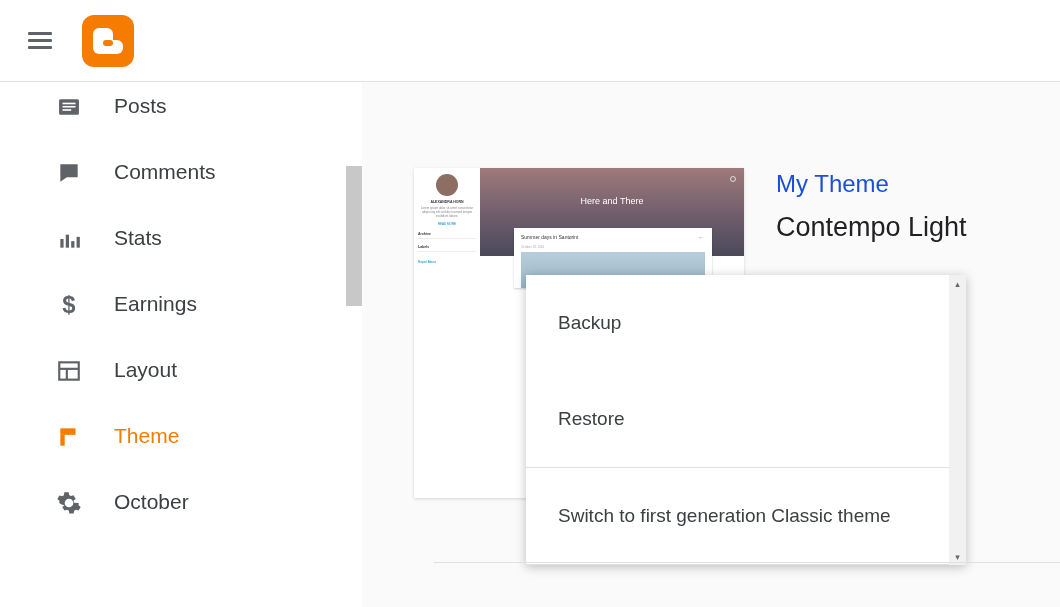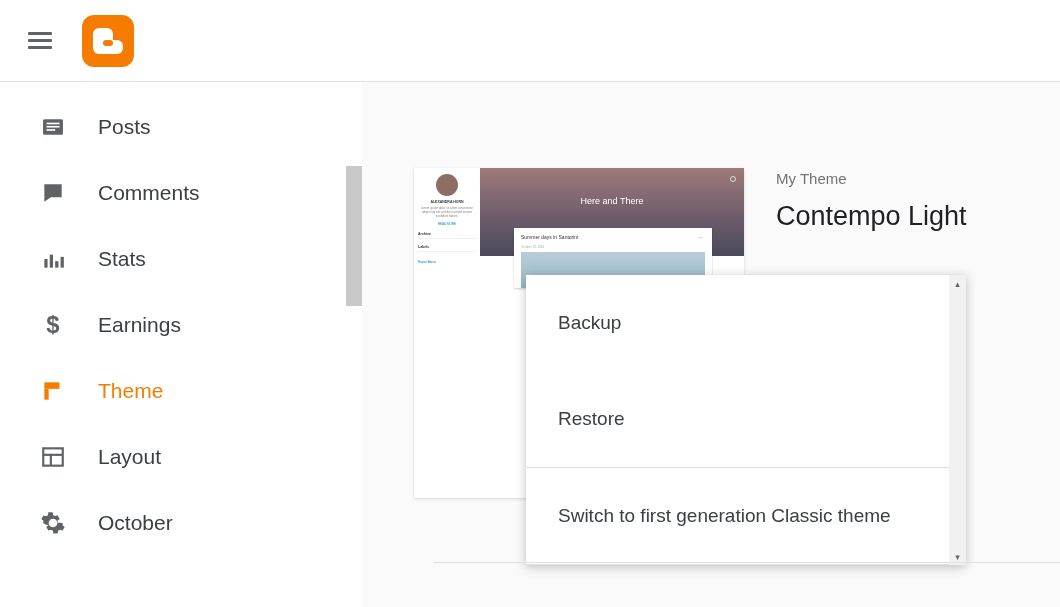--- a/index.html
+++ b/index.html
@@ -10,21 +10,21 @@
     .hamburger span { width: 24px; height: 3px; background: #5f6368; border-radius: 1px; }
     .logo { width: 52px; height: 52px; background: #f57c00; border-radius: 12px; display: flex; align-items: center; justify-content: center; }
     .logo-inner { position: relative; width: 30px; height: 26px; }
     .logo-inner::before { content: ''; position: absolute; left: 0; top: 0; width: 20px; height: 12px; background: #fff; border-radius: 6px 6px 0 0; }
     .logo-inner::after { content: ''; position: absolute; left: 0; bottom: 0; width: 30px; height: 14px; background: #fff; border-radius: 0 6px 6px 6px; }
     .logo-dot { position: absolute; left: 10px; top: 12px; width: 10px; height: 6px; background: #f57c00; border-radius: 3px; z-index: 2; }
 
     .body-area { display: flex; height: calc(607px - 82px); }
     .sidebar { width: 362px; padding-top: 12px; position: relative; }
     .sidebar-scroll { position: absolute; right: 0; top: 84px; width: 16px; height: 140px; background: #c8c8c8; }
-    .nav-item { display: flex; align-items: center; height: 66px; padding-left: 40px; gap: 32px; cursor: pointer; }
+    .nav-item { display: flex; align-items: flex-start; height: 66px; padding-left: 56px; gap: 32px; cursor: pointer; }
     .nav-item.active .nav-label { color: #f57c00; }
     .nav-item.active .nav-icon svg { fill: #f57c00; }
     .nav-icon { width: 26px; height: 26px; display: flex; align-items: center; justify-content: center; }
     .nav-icon svg { width: 26px; height: 26px; fill: #5f6368; }
     .nav-label { font-size: 21px; color: #3c4043; }
 
     .main { flex: 1; background: #fafafa; padding: 86px 0 0 52px; position: relative; }
     .theme-card { display: flex; gap: 32px; align-items: flex-start; }
     .preview { width: 330px; height: 330px; background: #fff; box-shadow: 0 1px 3px rgba(0,0,0,0.15); position: relative; overflow: hidden; }
     .preview-left { position: absolute; left: 0; top: 0; width: 66px; height: 100%; background: #fff; padding: 6px 4px; text-align: center; }
@@ -37,21 +37,21 @@
     .preview-hero { position: absolute; left: 66px; top: 0; right: 0; height: 88px; background: linear-gradient(180deg, #9e7a7a 0%, #6b5a6a 60%, #4a4a5a 100%); }
     .hero-title { color: #fff; font-size: 9px; text-align: center; padding-top: 28px; font-weight: normal; }
     .hero-search { position: absolute; right: 8px; top: 8px; width: 6px; height: 6px; border: 1px solid rgba(255,255,255,0.7); border-radius: 50%; }
     .preview-card { position: absolute; left: 100px; top: 60px; width: 198px; background: #fff; box-shadow: 0 1px 2px rgba(0,0,0,0.2); }
     .card-head { padding: 5px 7px; font-size: 5px; color: #333; display: flex; justify-content: space-between; align-items: center; }
     .card-arrow { color: #999; font-size: 7px; }
     .card-date { font-size: 3px; color: #aaa; padding: 0 7px 3px; }
     .card-img { height: 36px; background: linear-gradient(180deg, #b8cdd9 0%, #9ab8c9 100%); margin: 0 7px; }
 
     .theme-info { padding-top: 2px; }
-    .theme-label { font-size: 15px; color: #737373; font-weight: 500; margin-bottom: 14px; }
+    .theme-label { font-size: 24px; color: #1d4ed8; font-weight: 500; margin-bottom: 14px; }
     .theme-name { font-size: 27px; color: #202124; font-weight: 500; }
 
     .dropdown { position: absolute; left: 526px; top: 275px; width: 440px; background: #fff; box-shadow: 0 2px 10px rgba(0,0,0,0.25); }
     .dropdown-scroll-track { position: absolute; right: 0; top: 0; bottom: 0; width: 17px; background: #f1f1f1; }
     .dropdown-scroll-up { position: absolute; right: 0; top: 0; width: 17px; height: 17px; background: #f1f1f1; display: flex; align-items: center; justify-content: center; font-size: 9px; color: #666; }
     .dropdown-scroll-down { position: absolute; right: 0; bottom: 0; width: 17px; height: 17px; background: #f1f1f1; display: flex; align-items: center; justify-content: center; font-size: 9px; color: #666; }
     .menu-item { padding: 37px 32px; font-size: 19px; color: #3c4043; cursor: pointer; }
     .menu-item.hover { background: #eeeeee; }
     .menu-divider { height: 1px; background: #e0e0e0; }
 
@@ -114,39 +114,39 @@
     <div class="nav-item">
       <span class="nav-icon">
         <svg viewBox="0 0 24 24">
             <text x="12" y="19" text-anchor="middle" font-size="22" font-weight="bold" fill="#5f6368">$</text>
           </svg>
       </span>
       <span class="nav-label">Earnings</span>
     </div>
 
 
-    <div class="nav-item active">
-      <span class="nav-icon">
-        <svg viewBox="0 0 24 24">
-            <rect x="4" y="4" width="14" height="6" fill="#f57c00"></rect>
-            <rect x="4" y="10" width="4" height="10" fill="#f57c00"></rect>
-          </svg>
-      </span>
-      <span class="nav-label">Theme</span>
-    </div>
-
     <div class="nav-item">
       <span class="nav-icon">
         <svg viewBox="0 0 24 24">
             <rect x="3" y="4" width="18" height="16" fill="none" stroke="#5f6368" stroke-width="2"></rect>
             <line x1="3" y1="10" x2="21" y2="10" stroke="#5f6368" stroke-width="2"></line>
             <line x1="10" y1="10" x2="10" y2="20" stroke="#5f6368" stroke-width="2"></line>
           </svg>
       </span>
       <span class="nav-label">Layout</span>
+    </div>
+
+    <div class="nav-item active">
+      <span class="nav-icon">
+        <svg viewBox="0 0 24 24">
+            <rect x="4" y="4" width="14" height="6" fill="#f57c00"></rect>
+            <rect x="4" y="10" width="4" height="10" fill="#f57c00"></rect>
+          </svg>
+      </span>
+      <span class="nav-label">Theme</span>
     </div>
 
     <div class="nav-item">
       <span class="nav-icon">
         <svg viewBox="0 0 24 24">
             <path d="M12 8a4 4 0 100 8 4 4 0 000-8zm9 4a9 9 0 01-.2 2l2 1.6-2 3.4-2.4-.8a7 7 0 01-1.7 1l-.4 2.6h-4l-.4-2.6a7 7 0 01-1.7-1l-2.4.8-2-3.4 2-1.6A9 9 0 013 12a9 9 0 01.2-2l-2-1.6 2-3.4 2.4.8a7 7 0 011.7-1L7.7 2h4l.4 2.6a7 7 0 011.7 1l2.4-.8 2 3.4-2 1.6c.1.7.2 1.3.2 2z" fill="#5f6368"></path>
           </svg>
       </span>
       <span class="nav-label">October</span>
     </div>

